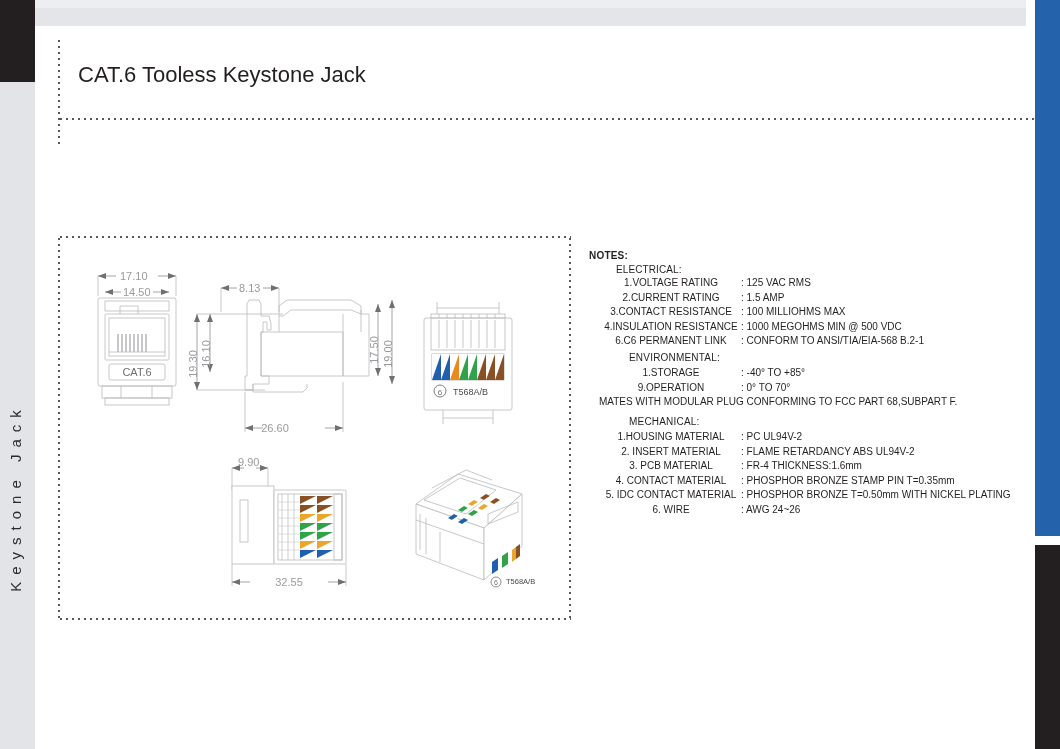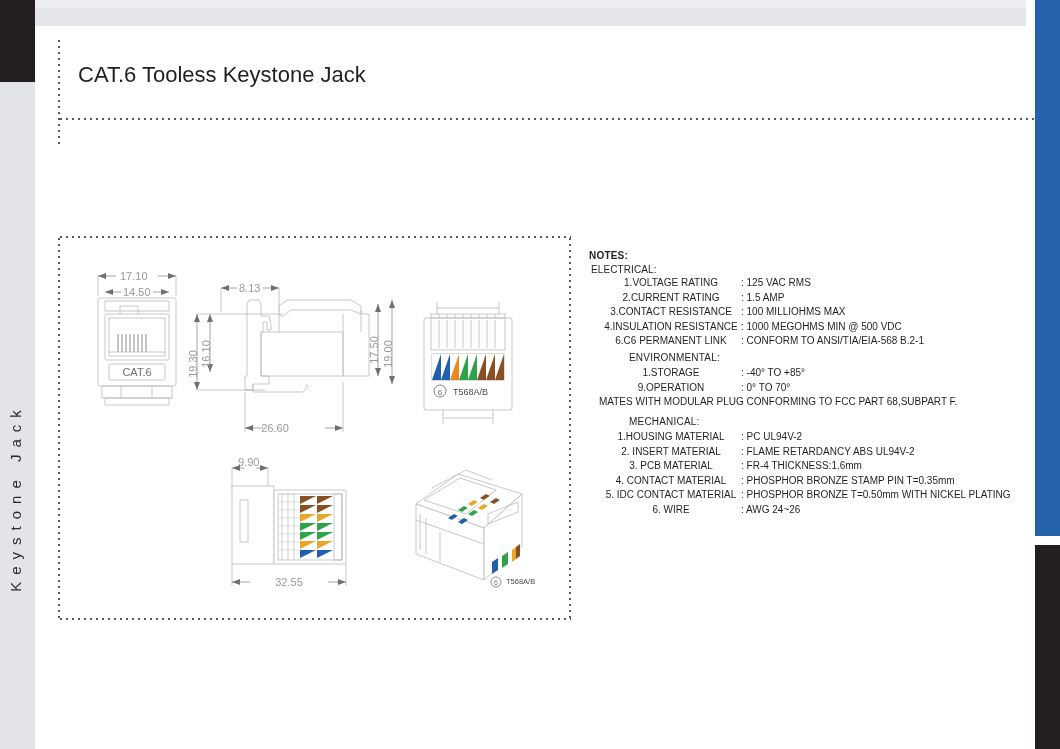--- a/index.html
+++ b/index.html
@@ -69,21 +69,21 @@
   svg{display:block;}
   .dimtxt{font-family:"Liberation Sans",sans-serif;font-size:11px;fill:#9a9a9e;}
   .dimtxt-v{font-family:"Liberation Sans",sans-serif;font-size:11px;fill:#9a9a9e;}
   .ln{stroke:#b9babd;stroke-width:0.8;fill:none;}
   .ln-d{stroke:#8d8e92;stroke-width:0.8;fill:none;}
   .fillw{fill:#ffffff;}
 
   
   .notes{position:absolute;left:589px;top:250px;width:450px;color:#231f20;}
   .notes-h{font-size:10px;font-weight:bold;margin:0 0 3px 0;letter-spacing:0.2px;}
-  .notes-sub{font-size:10px;margin:0 0 1px 2px;letter-spacing:0.1px;}
+  .notes-sub{font-size:10px;margin:0 0 1px 27px;letter-spacing:0.1px;}
   .grp-h{font-size:10px;font-weight:normal;margin:5px 0 3px 0;letter-spacing:0.2px;padding-left:40px;}
   .row{display:flex;margin:0 0 1.5px 0;font-size:10px;line-height:13px;}
   .row .k{width:152px;flex:0 0 152px;padding-left:12px;box-sizing:border-box;white-space:nowrap;text-align:center;}
   .row .v{flex:1;white-space:nowrap;}
   .freetext{font-size:10px;line-height:13px;margin:1px 0 8px 10px;}
 </style>
 </head>
 <body>
 
 <div class="page">

